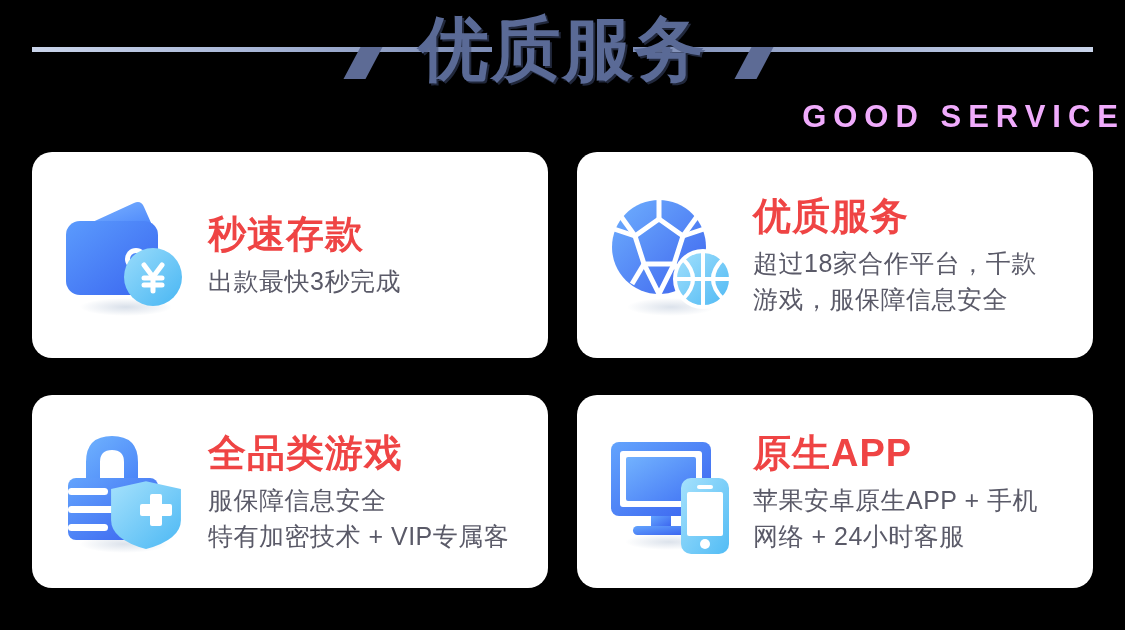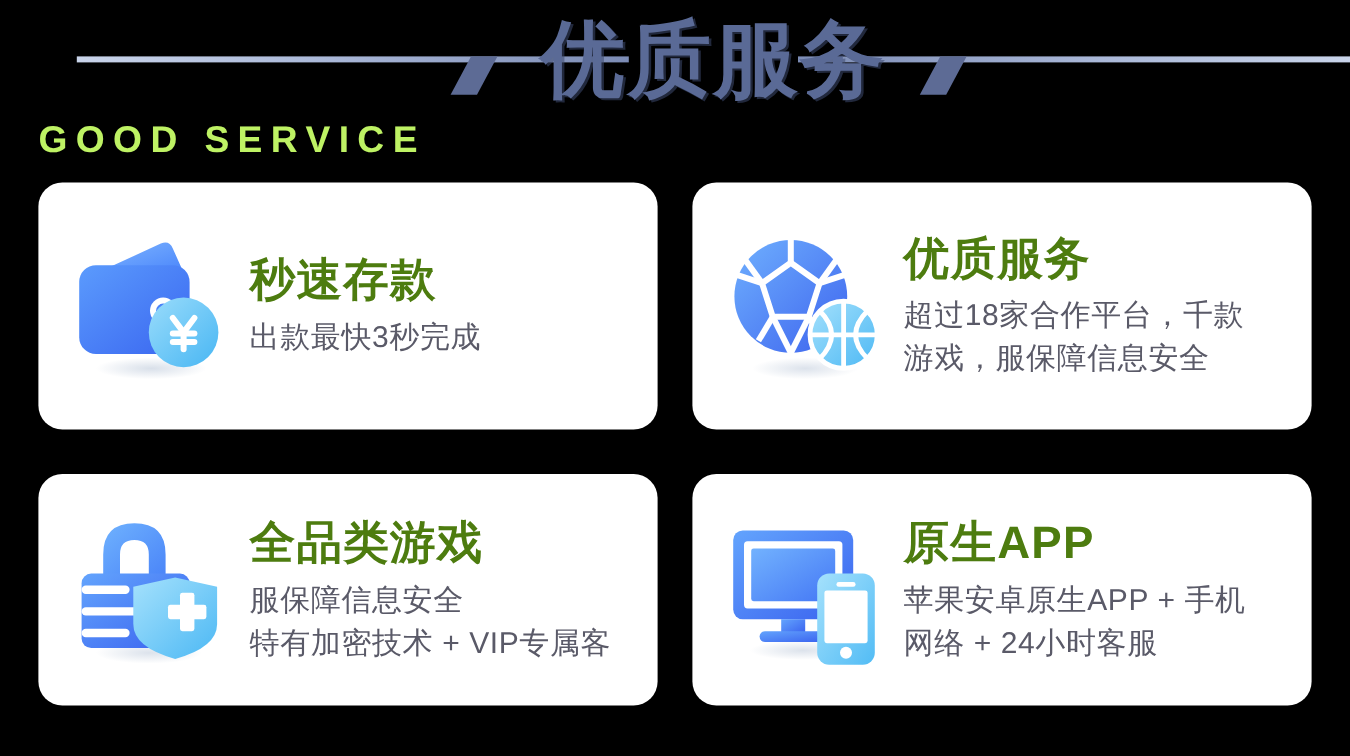--- a/index.html
+++ b/index.html
@@ -2,21 +2,21 @@
 <html><head>
 <meta charset="utf-8">
 <style>
   * { margin:0; padding:0; box-sizing:border-box; }
   html, body {
     width:1125px; height:630px;
     background:#000000;
     font-family:"Liberation Sans", "DejaVu Sans", sans-serif;
     overflow:hidden;
   }
-  .page { position:relative; width:895px; height:630px; background:#000000;padding-left:32px; }
+  .page { position:relative; width:895px; height:630px; background:#000000; }
 
   
   .header { position:relative; width:1125px; height:150px; }
 
   .rule {
     position:absolute; top:47px; height:5px;
   }
   .rule-left {
     left:32px; width:460px;
     background:linear-gradient(to right,#c9d4ea 0%, #aab8d8 45%, #7c8cb5 100%);
@@ -44,24 +44,24 @@
     text-align:center;
     font-size:70px; font-weight:bold;
     letter-spacing:2px;
     color:#5a6a96;
     font-family:"Liberation Sans","DejaVu Sans",sans-serif;
     line-height:82px;
     text-shadow:2px 2px 0 rgba(60,72,110,0.55);
   }
   .title-en {
     position:absolute; top:100px; left:0; width:1125px;
-    text-align:left;
+    text-align:right;
     font-size:31px; font-weight:bold;
     letter-spacing:7px;
-    color:#bef264;
+    color:#f0abfc;
     line-height:34px;
   }
 
   
   .grid {
     position:absolute; top:152px; left:32px;
     width:1061px; height:436px;
     display:grid;
     grid-template-columns:516px 516px;
     grid-template-rows:206px 193px;
@@ -79,21 +79,21 @@
   .icon-wrap {
     position:relative;
     width:132px; height:132px;
     flex:0 0 132px;
     margin-right:16px;
   }
   .icon-wrap svg { display:block; width:132px; height:132px; }
   .card-text { flex:1 1 auto; min-width:0; }
   .card-title {
     font-size:38px; font-weight:bold;
-    color:#4d7c0f;
+    color:#ef4444;
     line-height:46px;
     letter-spacing:1px;
     white-space:nowrap;
   }
   .card-sub {
     margin-top:6px;
     font-size:25px;
     color:#5a5a68;
     line-height:36px;
     letter-spacing:0.5px;

